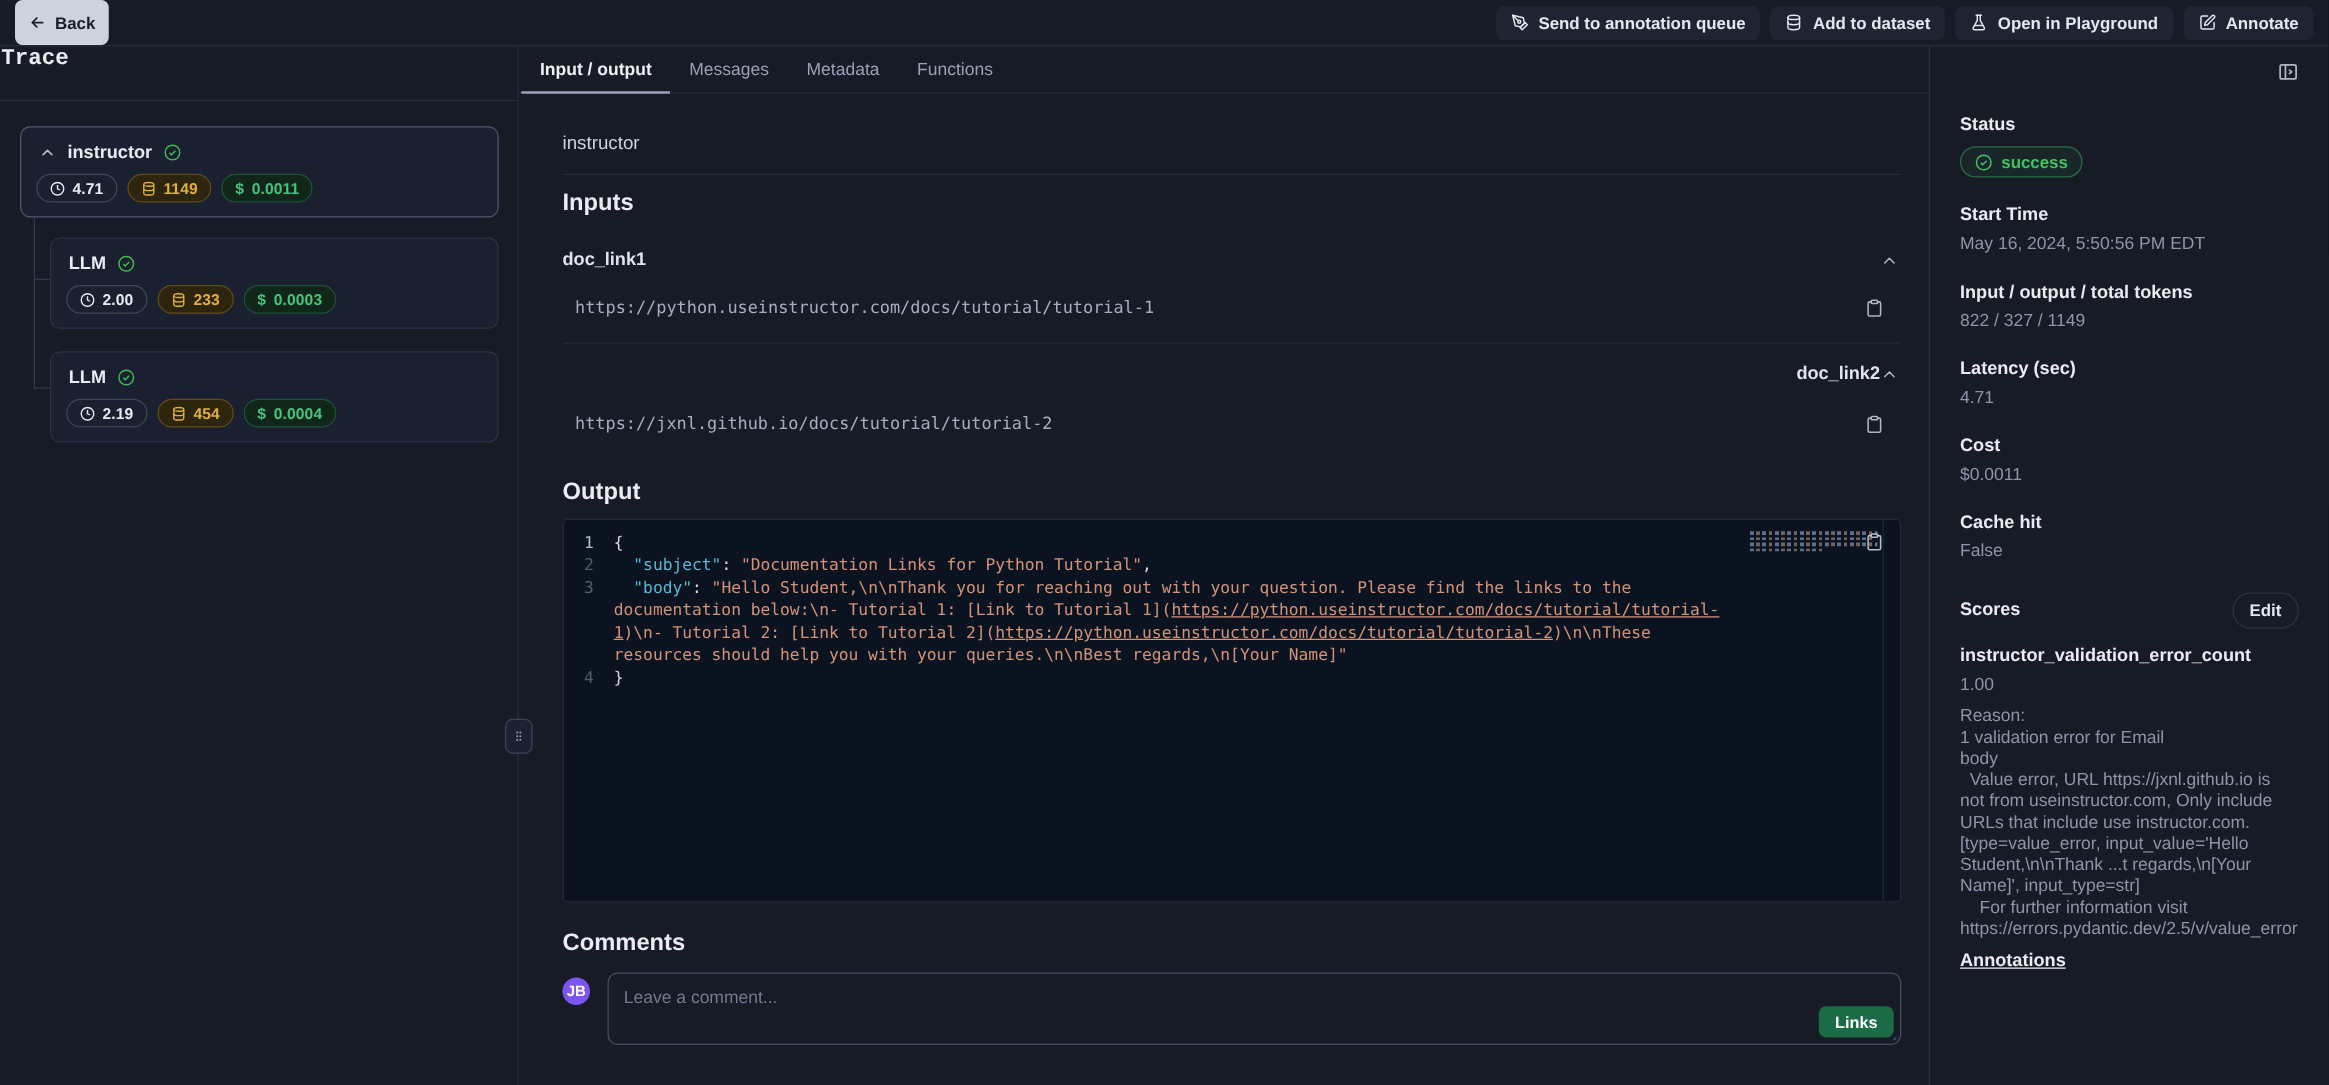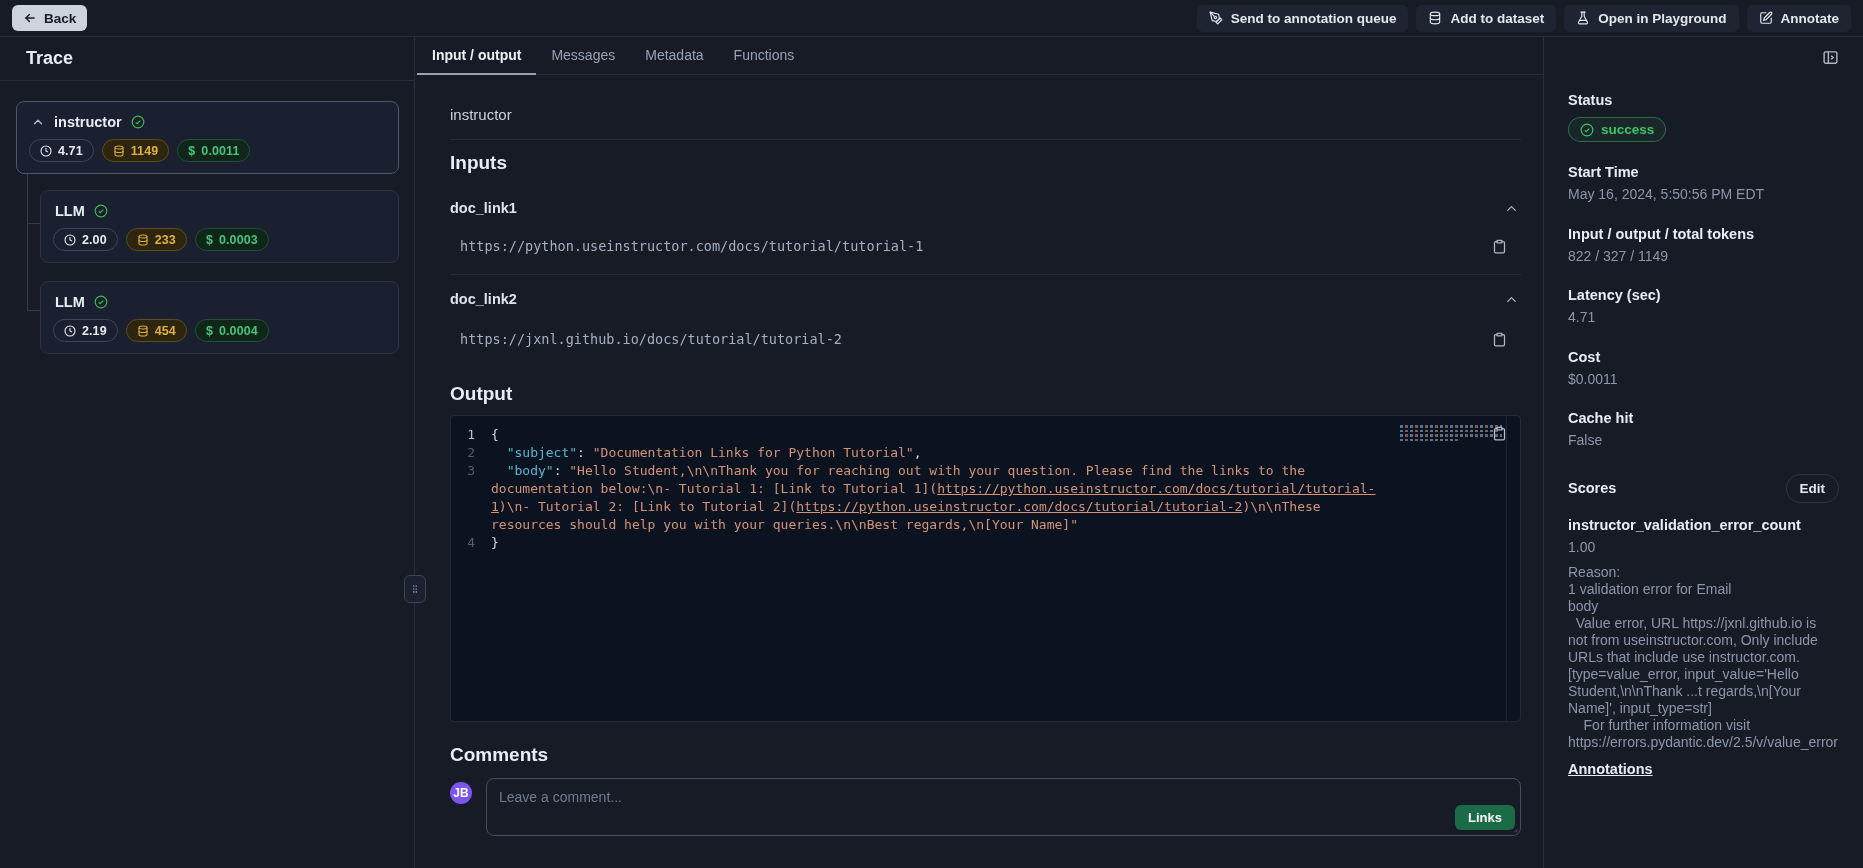--- a/index.html
+++ b/index.html
@@ -9,30 +9,30 @@
   }
   *{box-sizing:border-box; margin:0; padding:0;}
   html,body{background:#0e121b;}
   body{width:1863px; height:868px; overflow:hidden; font-family:"Liberation Sans",sans-serif; color:var(--txt);}
   .app{width:1863px; height:868px; background:var(--bg); display:flex; flex-direction:column;}
   svg{display:block;}
   button{font-family:inherit; cursor:pointer;}
 
   
   .topbar{height:37px; flex:none; display:flex; align-items:center; justify-content:space-between; padding:0 12px; border-bottom:1px solid var(--border);}
-  .back-btn{height:26px; padding:0 11px; border:none; border-radius:6px; background:#ccd3dd; color:#171c28; font-size:13.5px; font-weight:700; display:inline-flex; align-items:center; gap:7px;}
+  .back-btn{height:36px; padding:0 11px; border:none; border-radius:6px; background:#ccd3dd; color:#171c28; font-size:13.5px; font-weight:700; display:inline-flex; align-items:center; gap:7px;}
   .topbar-actions{display:flex; gap:8px;}
   .tb-btn{height:27px; padding:0 12px; border:none; border-radius:6px; background:#1e2431; color:#e3e7ee; font-size:13.5px; font-weight:600; display:inline-flex; align-items:center; gap:8px;}
 
   
   .content{flex:1; display:flex; position:relative; min-height:0;}
 
   
   .trace-panel{width:415px; flex:none; border-right:1px solid var(--border); overflow:hidden;}
-  .trace-header{height:44px; display:flex; align-items:center; padding:0 26px; border-bottom:1px solid var(--border);}
+  .trace-header{height:44px; display:flex; align-items:flex-start; padding:0 1px; border-bottom:1px solid var(--border);font-family:Liberation Mono, monospace;}
   .trace-header h2{font-size:18px; font-weight:700; color:var(--txt);}
   .trace-tree{position:relative; padding-top:20px;}
   .tree-vline{position:absolute; left:27px; top:92px; height:138px; border-left:1px solid #323a4c;}
   .tree-stub{position:absolute; left:27px; width:13px; border-top:1px solid #323a4c;}
   .stub1{top:142px;} .stub2{top:229px;}
   .trace-card{position:relative; border:1px solid var(--card-border); background:var(--card); border-radius:8px; margin:0 15px 16px 16px; padding:10px 12px 11px;}
   .trace-card.selected{border-color:#4e576d;}
   .trace-card.child{margin-left:40px; margin-bottom:18px;}
   .node-row{display:flex; align-items:center; gap:9px; font-size:14.5px; font-weight:600; color:var(--txt); padding:2px 0 9px 2px;}
   .chev{color:#b7bfcd;}
@@ -52,21 +52,21 @@
   .tabs{height:38px; flex:none; display:flex; align-items:stretch; padding:0 2px; border-bottom:1px solid var(--border);}
   .tab{padding:0 15px; display:flex; align-items:center; font-size:14px; color:var(--muted); border-bottom:2px solid transparent; margin-bottom:-1px;}
   .tab.active{color:#eef0f5; font-weight:600; border-bottom-color:#9aa3b6;}
   .main-body{flex:1; padding:0 22px 0 35px; overflow:hidden;}
   .obs-title{margin-top:31px; font-size:15px; color:#ccd2dd;}
   .divider{border:none; border-top:1px solid #232a3a;}
   .div1{margin-top:16px;}
   .sec-h{font-size:19px; font-weight:700; color:var(--txt);}
   .inputs-h{margin-top:12px;}
   .io-head{display:flex; align-items:center; justify-content:space-between; padding-right:2px;}
-  .io-head.g1{margin-top:26px;} .io-head.g2{margin-top:16px;}
+  .io-head.g1{margin-top:26px;} .io-head.g2{margin-top:16px;justify-content:flex-end;}
   .io-label{font-size:14.5px; font-weight:700; color:#dfe3ea;}
   .io-chev{background:none; border:none; color:#aeb6c6; padding:0;}
   .io-row{display:flex; align-items:center; justify-content:space-between; padding:0 14px 0 10px;}
   .io-row.g1{margin-top:22px;} .io-row.g2{margin-top:24px;}
   .io-val{font-family:"DejaVu Sans Mono",monospace; font-size:13.5px; color:var(--mono);}
   .copy-btn{background:none; border:none; color:#aeb6c6; padding:0;}
   .div2{margin-top:20px;}
   .output-h{margin-top:36px;}
 
   

